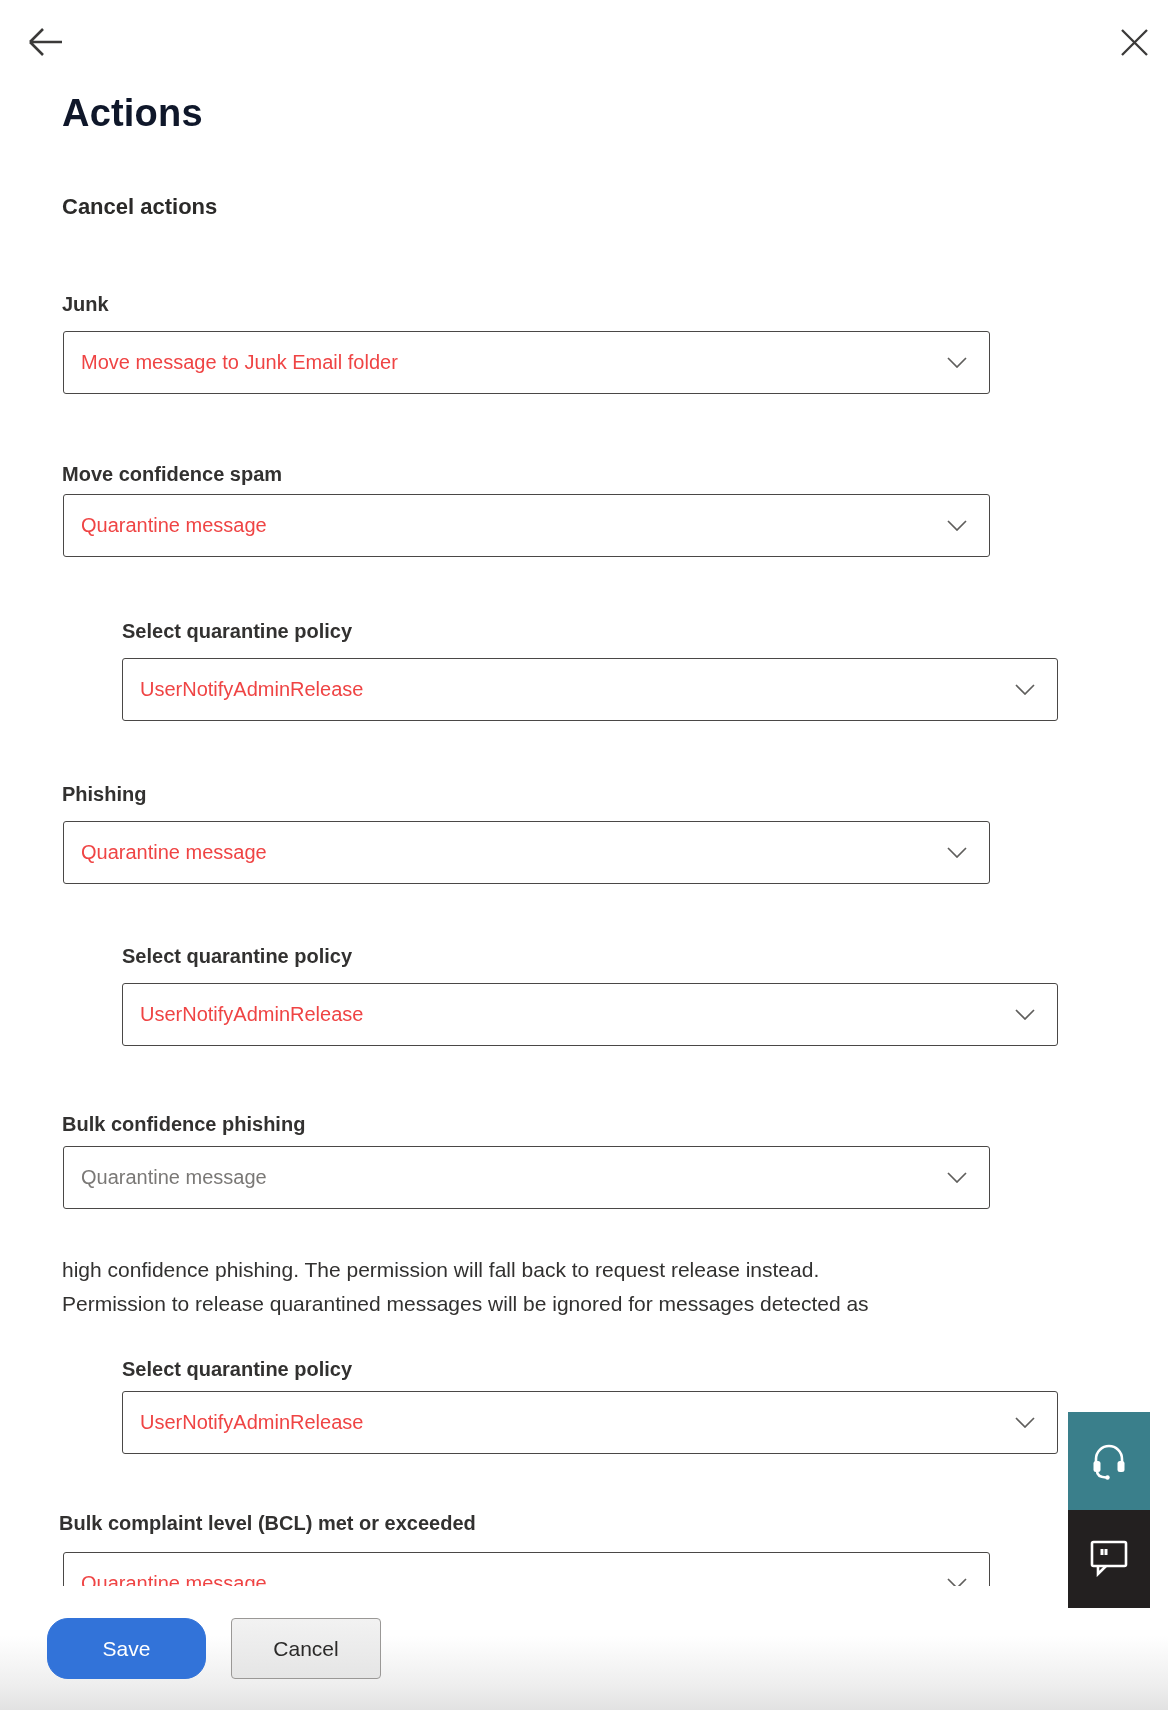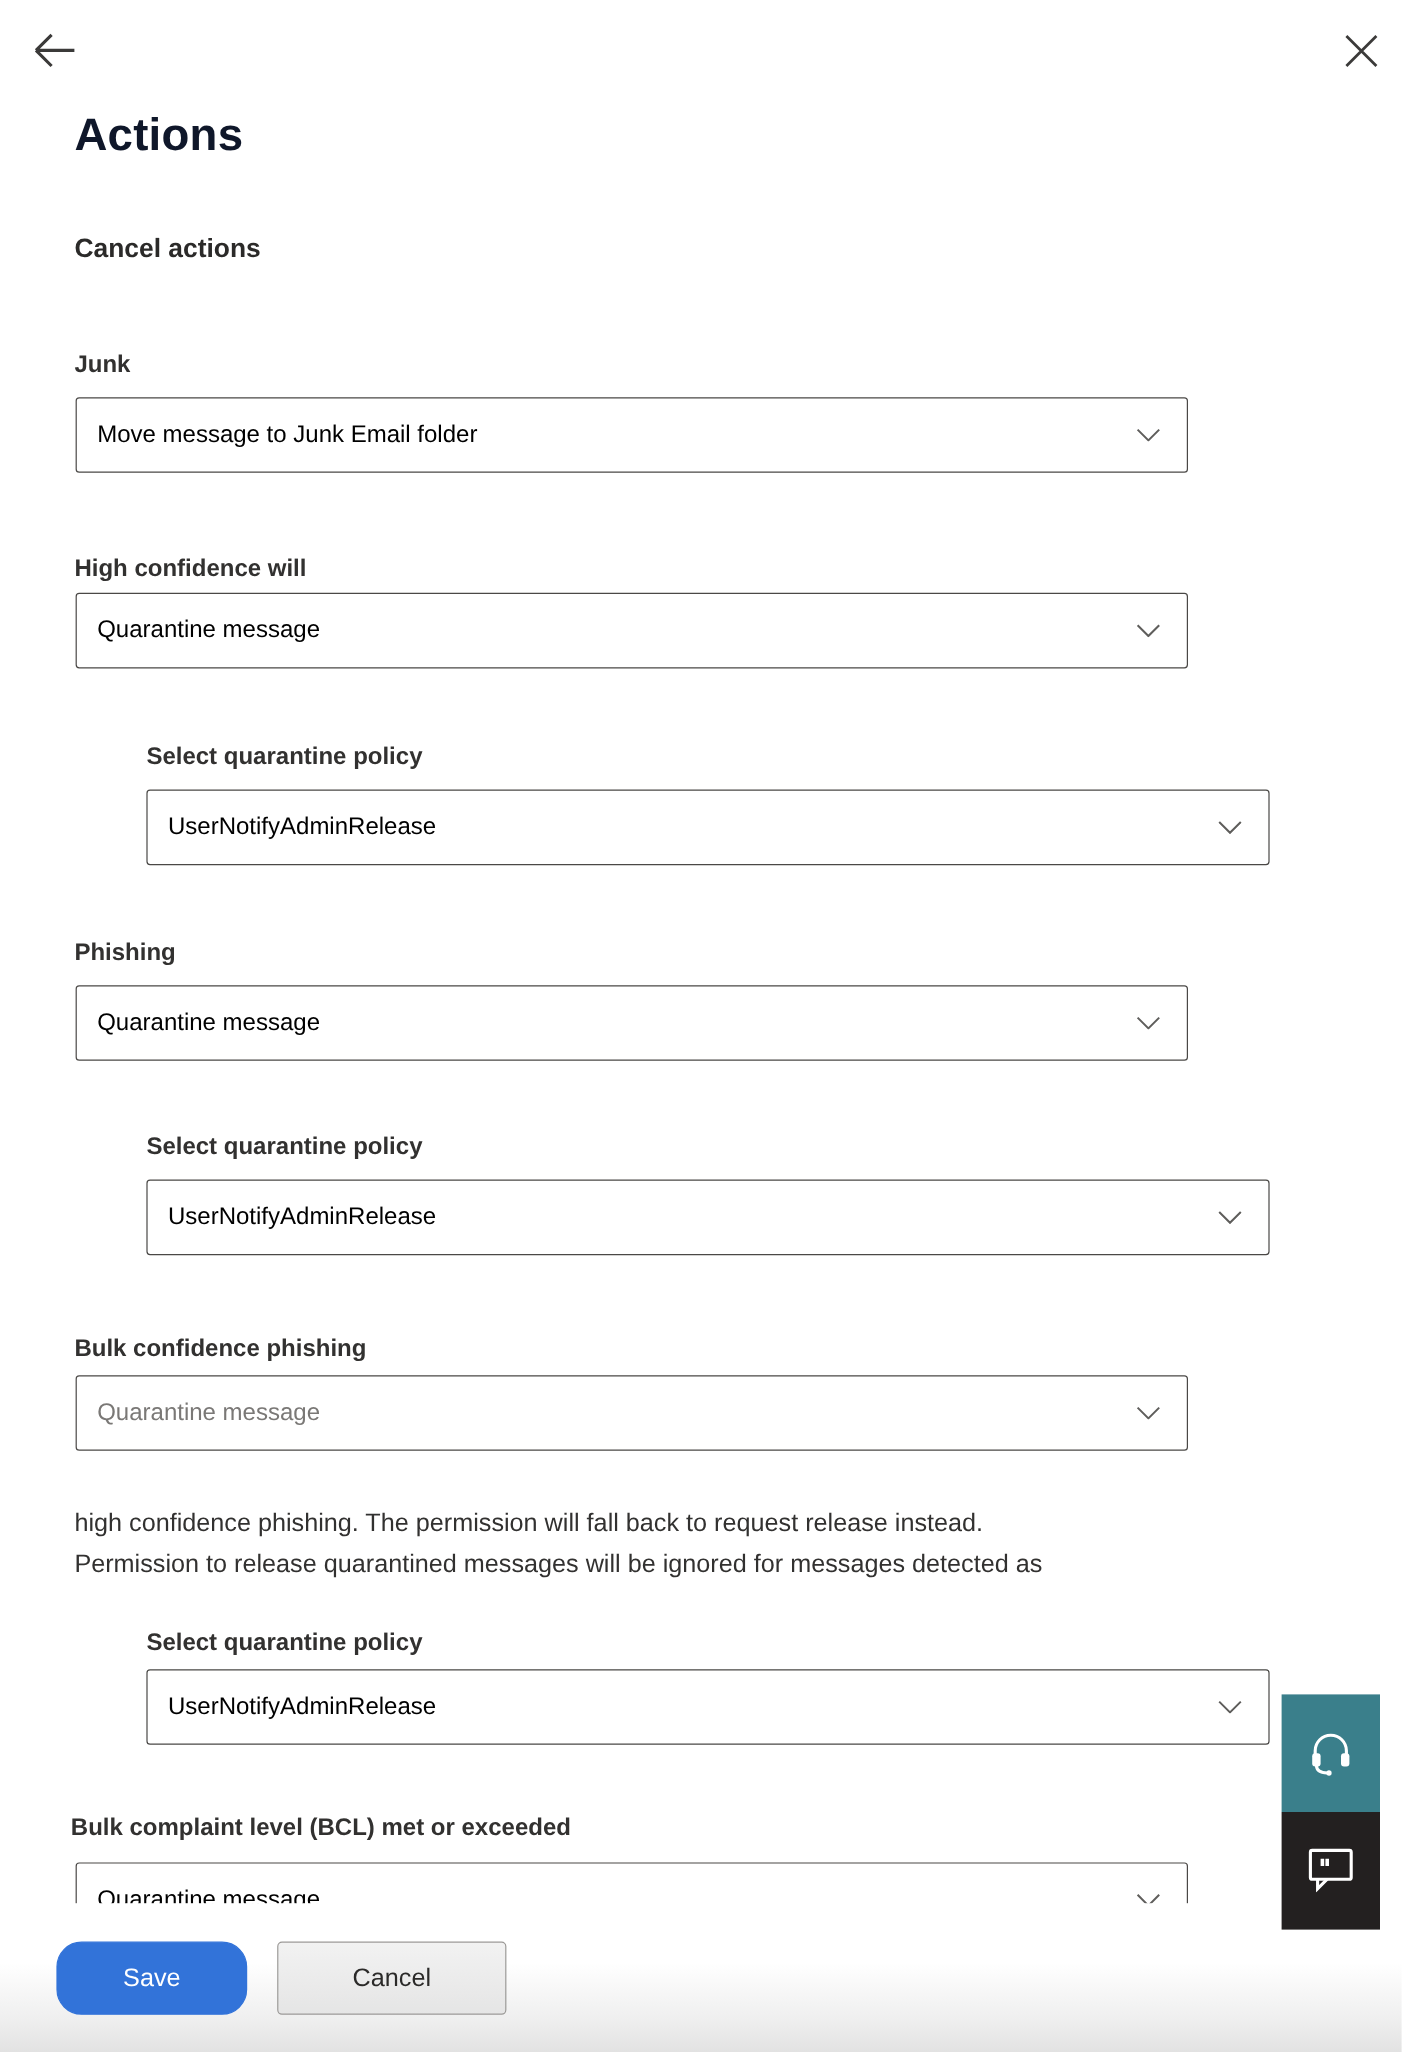--- a/index.html
+++ b/index.html
@@ -22,21 +22,21 @@
   }
   .field-label{
     font-size:20px;font-weight:700;color:#323130;line-height:26px;
   }
   .dropdown{
     box-sizing:border-box;
     border:1.5px solid #4a4846;border-radius:3px;background:#fff;
     display:flex;align-items:center;cursor:pointer;
   }
   .dropdown .val{
-    flex:1;padding-left:17px;font-size:20px;color:#000000;
+    flex:1;padding-left:17px;font-size:20px;color:#ef4444;
     white-space:nowrap;overflow:hidden;
   }
   .dropdown.disabled .val{color:#7a7876;}
   .dropdown .chev{margin-right:22px;display:flex;align-items:center;}
   .note{
     font-size:21px;line-height:34px;color:#323130;
   }
   .footer-band{
     left:0;top:1586px;width:1168px;height:124px;z-index:5;
     background:linear-gradient(180deg,#ffffff 0%,#ffffff 40%,#efefef 78%,#e2e2e2 100%);
@@ -88,21 +88,21 @@
 <div class="abs field-label" style="left:62px;top:291px;">Junk</div>
 <div class="abs dropdown" style="left:63px;top:331px;width:927px;height:63px;">
   <span class="val">Move message to Junk Email folder</span>
   <span class="chev">
     <svg width="20" height="11" viewBox="0 0 20 11">
         <path d="M1 1 L10 10 L19 1" stroke="#5f5e5c" stroke-width="1.7" fill="none"></path>
       </svg>
   </span>
 </div>
 
-<div class="abs field-label" style="left:62px;top:461px;">High confidence will</div>
+<div class="abs field-label" style="left:62px;top:461px;">Move confidence spam</div>
 <div class="abs dropdown" style="left:63px;top:494px;width:927px;height:63px;">
   <span class="val">Quarantine message</span>
   <span class="chev">
     <svg width="20" height="11" viewBox="0 0 20 11">
         <path d="M1 1 L10 10 L19 1" stroke="#5f5e5c" stroke-width="1.7" fill="none"></path>
       </svg>
   </span>
 </div>
 
 <div class="abs field-label" style="left:122px;top:618px;">Select quarantine policy</div>
@@ -167,21 +167,21 @@
     <svg width="20" height="11" viewBox="0 0 20 11">
         <path d="M1 1 L10 10 L19 1" stroke="#5f5e5c" stroke-width="1.7" fill="none"></path>
       </svg>
   </span>
 </div>
 
 <div class="abs footer-band"></div>
 
 <button class="abs btn btn-primary" style="left:47px;top:1618px;width:159px;height:61px;border-radius:21px;">Save</button>
 
-<button class="abs btn btn-default" style="left:231px;top:1618px;width:191px;height:61px;">Cancel</button>
+<button class="abs btn btn-default" style="left:231px;top:1618px;width:150px;height:61px;">Cancel</button>
 
 <button class="abs side-btn side-help" style="left:1068px;top:1412px;width:82px;height:98px;">
   <span>
     <svg width="38" height="40" viewBox="0 0 38 40" fill="none">
       <path d="M6 24 v-5 a13 13 0 0 1 26 0 v5" stroke="#ffffff" stroke-width="2.6"></path>
       <rect x="3.5" y="21" width="7" height="11" rx="2.5" fill="#ffffff"></rect>
       <rect x="27.5" y="21" width="7" height="11" rx="2.5" fill="#ffffff"></rect>
       <path d="M7 31 q0 6 9 6.5" stroke="#ffffff" stroke-width="2.6" fill="none"></path>
       <circle cx="17.5" cy="37.5" r="2.2" fill="#ffffff"></circle>
     </svg>

